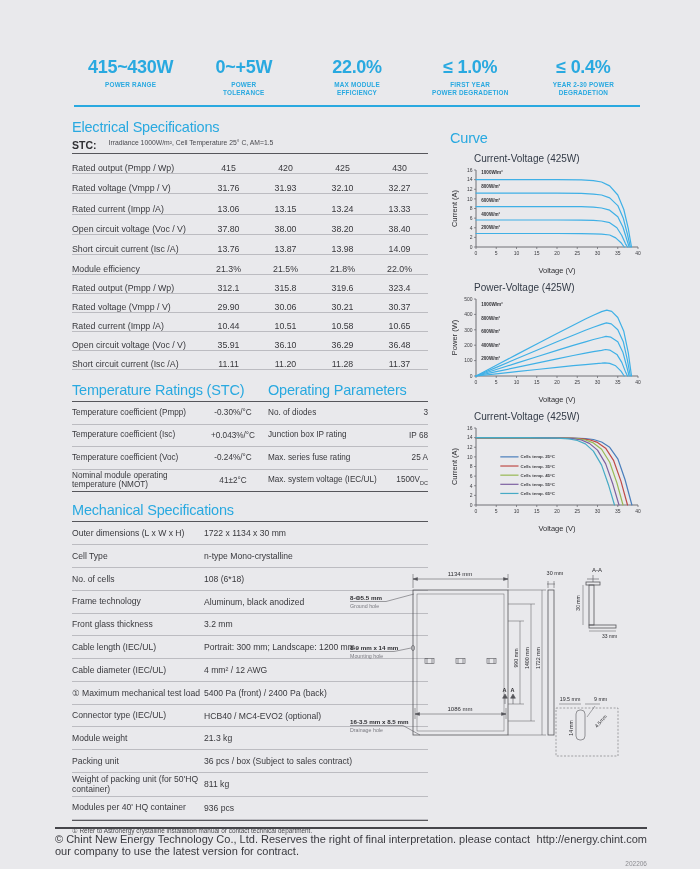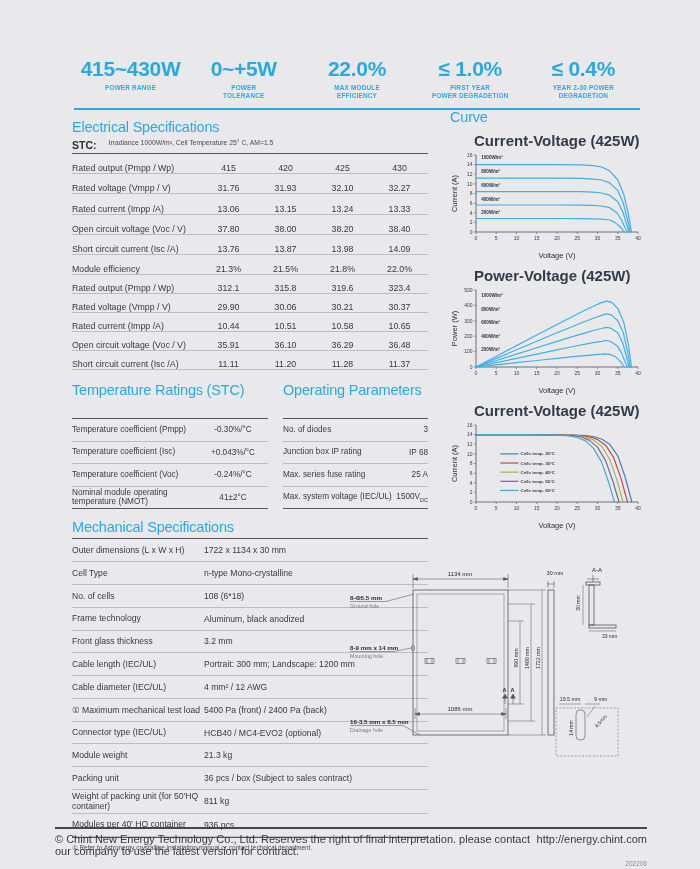--- a/index.html
+++ b/index.html
@@ -2,58 +2,58 @@
 <html><head>
 <meta charset="utf-8">
 <style>
   html,body{margin:0;padding:0}
   body{width:700px;height:869px;background:#e9e9ec;font-family:"Liberation Sans",sans-serif;color:#39393d}
   .page{position:relative;width:700px;height:869px;overflow:hidden;background:#e9e9ec}
 
   
   .band{position:absolute;left:74px;top:57px;width:566px;display:flex;border-bottom:2px solid #29a9e0;padding-bottom:7px}
   .metric{flex:1;text-align:center}
-  .metric-value{font-size:21px;font-weight:bold;color:#29a9e0;letter-spacing:-.3px;white-space:nowrap}
+  .metric-value{font-size:18px;font-weight:bold;color:#29a9e0;letter-spacing:-.3px;white-space:nowrap}
   .metric-label{font-size:6.4px;font-weight:bold;color:#29a9e0;margin-top:3px;line-height:1.3;letter-spacing:.2px;white-space:pre-line}
 
   h2.sec{font-size:14.5px;font-weight:normal;color:#29a9e0;margin:0 0 2px 0;letter-spacing:-.2px}
 
   .left{position:absolute;left:72px;top:119px;width:356px}
   .cap{display:flex;align-items:flex-start;gap:12px;border-bottom:1.6px solid #56565b;padding:2px 0 2px}
   .cap.nmot{margin-top:4px}
   .cap-key{font-size:10.5px;font-weight:bold;color:#2f2f33}
   .cap-cond{font-size:6.8px;color:#4a4a4f}
   .srow{display:flex;align-items:flex-end;border-bottom:1px solid #bcbcc1;font-size:8.8px}
   #stc-rows .srow{height:19.2px}
   #nmot-rows .srow{height:18px}
   .slabel{flex:1}
   .sval{width:57px;text-align:center}
 
-  .twocol{display:flex;gap:15px;margin-top:12px}
+  .twocol{display:flex;margin-top:12px}
   .tcol{width:196px}
   .ocol{flex:1}
-  .kvt{border-top:1.6px solid #56565b;border-bottom:1.6px solid #56565b;margin-top:20px}
+  .kvt{border-top:1.6px solid #56565b;border-bottom:1.6px solid #56565b;margin-top:3px}
   .krow{display:flex;align-items:center;border-bottom:1px solid #bcbcc1;padding:1px 0}
   .kvt .krow:last-child{border-bottom:none}
   .klabel{flex:1;line-height:1.2}
   .twocol .krow{font-size:8.2px;min-height:19.5px}
   .tcol .kval{width:70px;text-align:center}
   .ocol .kval{margin-left:auto;text-align:right;white-space:nowrap}
   sub{font-size:5.5px}
 
   .mech-sec{margin-top:10px}
   #mech-rows{border-top:1.6px solid #56565b;border-bottom:1.6px solid #56565b;margin-top:3px}
   #mech-rows .krow{font-size:8.6px;min-height:19.8px}
   #mech-rows .klabel{flex:0 0 132px}
   #mech-rows .kval{flex:1;text-align:left}
   .notes{margin-top:5px;font-size:6.4px;color:#4a4a4f;line-height:1.5;width:330px}
 
-  .right{position:absolute;left:450px;top:109px;width:196px}
+  .right{position:absolute;left:450px;top:130px;width:196px}
   .chart{margin-bottom:2px}
-  .chart-title{font-size:15px;font-weight:700;color:#333b47;margin:7px 0 1px 24px;white-space:nowrap}
+  .chart-title{font-size:10px;font-weight:400;color:#333b47;margin:7px 0 1px 24px;white-space:nowrap}
   .chart svg{display:block;width:196px;height:110px;overflow:visible}
 
   .drawing{position:absolute;left:348px;top:558px;width:316px;height:250px}
 
   .footer{position:absolute;left:55px;top:827px;width:592px;border-top:2.4px solid #46464b;padding-top:4px}
   .foot-line{display:flex;justify-content:space-between;font-size:11px;color:#3a3a3f}
   .foot-code{text-align:right;font-size:6.5px;color:#8d8d92;margin-top:3px}
 </style>
 </head>
 <body>

